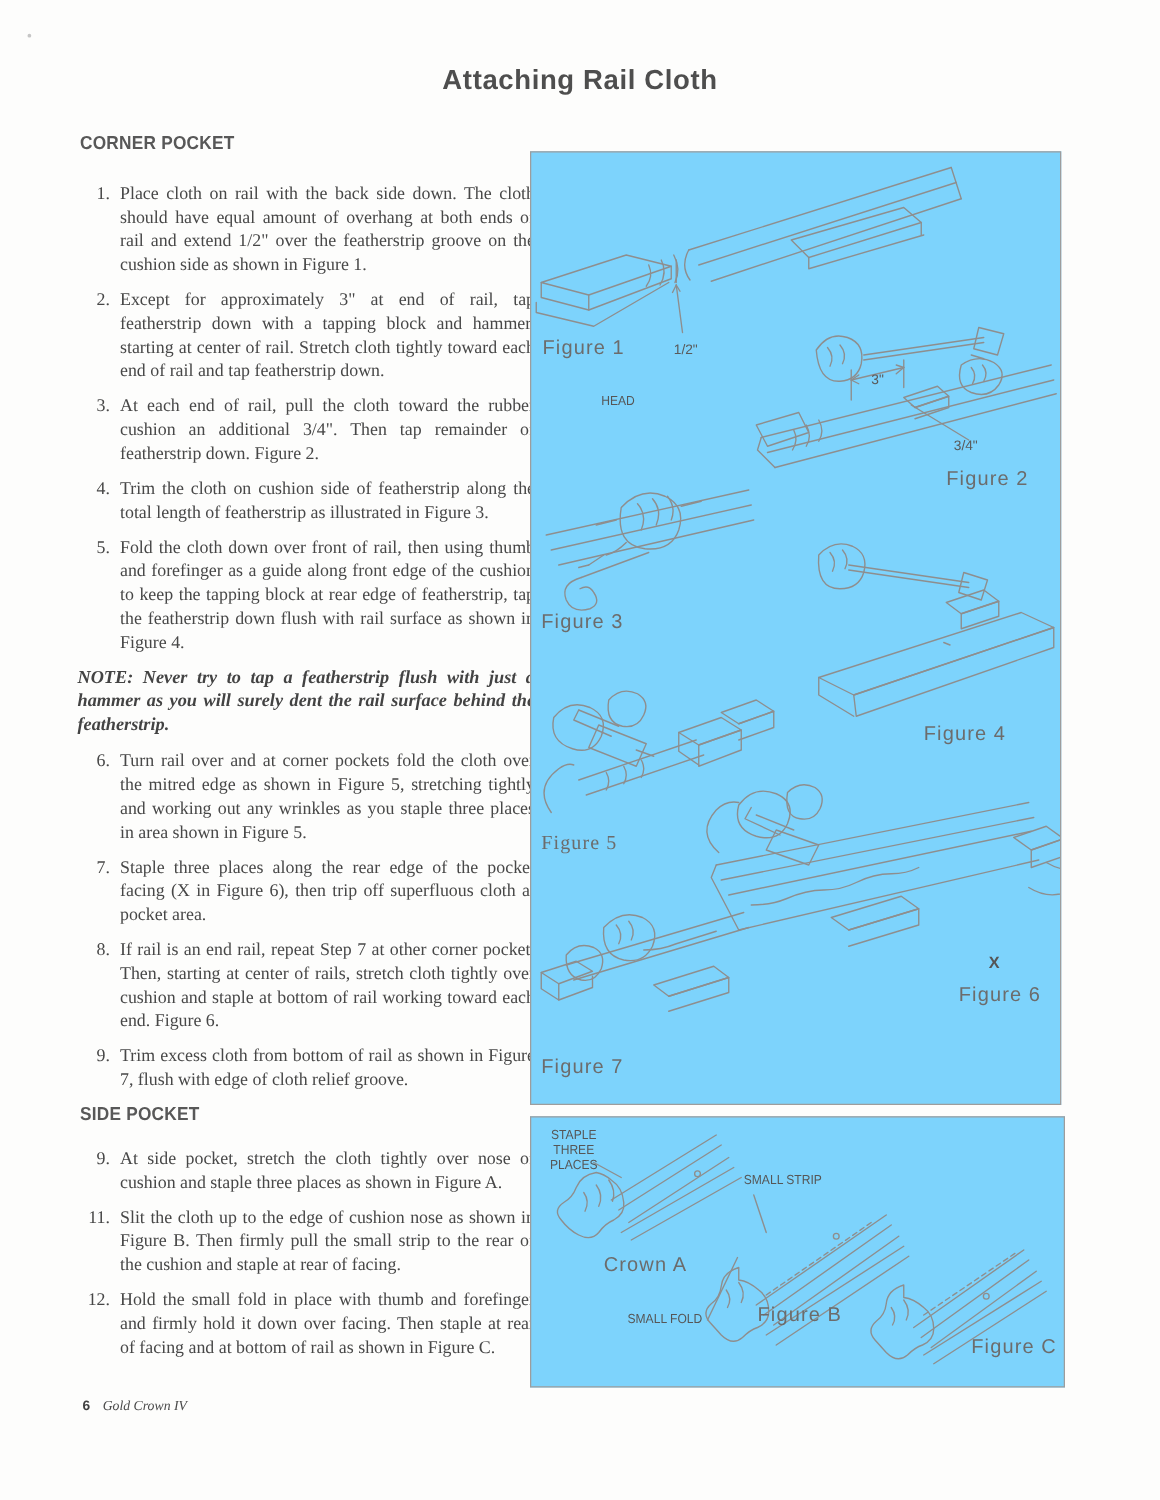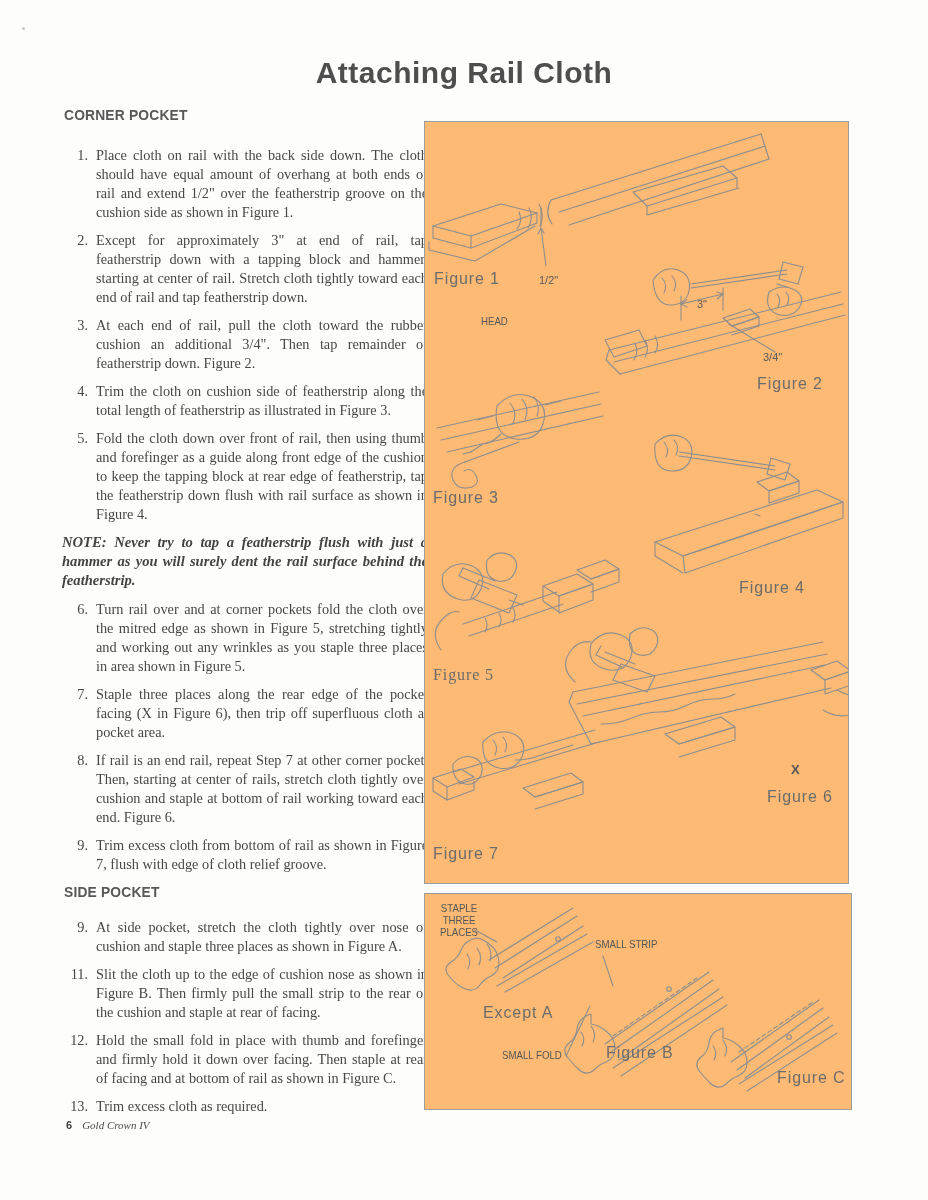--- a/index.html
+++ b/index.html
@@ -1,36 +1,36 @@
 <!DOCTYPE html>
 <html><head>
 <meta charset="utf-8">
 <style>
   html,body{margin:0;padding:0;background:#e8e8e8;}
   .page{position:relative;width:928px;height:1200px;background:#fdfdfc;overflow:hidden;
         font-family:"Liberation Serif",serif;color:#4a4a4a;}
   .speck{position:absolute;width:3px;height:3px;background:#c6c6c6;border-radius:50%;}
 
   .title{position:absolute;top:36px;left:4px;width:920px;text-align:center;
-         font-family:"Liberation Sans",sans-serif;font-weight:bold;font-size:30px;
+         font-family:"Liberation Sans",sans-serif;font-weight:bold;font-size:22px;
          letter-spacing:.5px;color:#4e4e4e;}
 
   .left-col{position:absolute;left:62px;top:106px;width:366px;}
   .section-heading{font-family:"Liberation Sans",sans-serif;font-weight:700;font-size:15px;
          color:#585858;letter-spacing:.2px;transform:scaleX(.92);transform-origin:left center;
          margin:0 0 23px 2px;}
   .section-heading.second{margin-top:4px;margin-bottom:18px;}
   .step{position:relative;padding-left:34px;margin:0 0 9px 0;font-size:14.3px;
         line-height:19px;text-align:justify;color:#474747;}
   .step .num{position:absolute;left:0;top:0;width:26px;text-align:right;}
   .note{margin:0 0 10px 0;font-size:14.6px;line-height:19px;text-align:justify;
         font-style:italic;font-weight:600;color:#434343;}
   .note .note-label{font-weight:700;}
 
-  .fig-box{position:absolute;border:1px solid #9d9d9d;background:#fdba74;}
+  .fig-box{position:absolute;border:1px solid #9d9d9d;background:#7dd3fc;}
   .fig-box1{left:424px;top:121px;width:423px;height:761px;}
   .fig-box2{left:424px;top:893px;width:426px;height:215px;}
   .art{position:absolute;left:0;top:0;pointer-events:none;}
   .art path,.art line,.art circle{fill:none;stroke:#8e8e8e;stroke-width:1.1;
         stroke-linecap:round;stroke-linejoin:round;}
   .art .dash{stroke-dasharray:4 3;}
   .fig-caption{position:absolute;font-family:"Liberation Sans",sans-serif;font-size:16px;
         letter-spacing:.9px;color:#6c6c6c;white-space:nowrap;}
   .dim-label{position:absolute;font-family:"Liberation Sans",sans-serif;font-size:11px;
         color:#5a5a5a;white-space:nowrap;}
@@ -102,24 +102,20 @@
       <span class="num">9.</span>
       <span>At side pocket, stretch the cloth tightly over nose of cushion and staple three places as shown in Figure A.</span>
     </div>
     <div class="step">
       <span class="num">11.</span>
       <span>Slit the cloth up to the edge of cushion nose as shown in Figure B. Then firmly pull the small strip to the rear of the cushion and staple at rear of facing.</span>
     </div>
     <div class="step">
       <span class="num">12.</span>
       <span>Hold the small fold in place with thumb and forefinger and firmly hold it down over facing. Then staple at rear of facing and at bottom of rail as shown in Figure C.</span>
-    </div>
-    <div class="step">
-      <span class="num">13.</span>
-      <span>Trim excess cloth as required.</span>
     </div>
   </div>
 
   <div class="fig-box fig-box1">
     <svg class="art" width="423" height="761" viewBox="0 0 423 761">
       <g>
         <path d="M336,12 L126,78"></path>
           <path d="M340,24 L134,90"></path>
           <path d="M344,37 L144,103"></path>
         <path d="M336,12 L344,37"></path>
@@ -307,21 +303,21 @@
           <path d="M322,197 L412,139"></path>
         <path class="dash" d="M314,158 L388,108"></path>
         <path d="M298,134 q-13,4 -14,15 q-1,9 -8,14 q-8,7 -1,15 l9,10 q9,9 17,2 q6,-6 12,-8 q9,-4 9,-13 q0,-11 -8,-17 q-8,-7 -16,-8 z"></path>
         <path d="M288,152 q5,7 1,14"></path>
           <path d="M298,146 q6,8 2,16"></path>
         <circle cx="364" cy="143" r="2.3"></circle>
       </g>
     </svg>
 
     <div class="small-label wrap" style="left:11px;top:8px;">STAPLE THREE PLACES</div>
-    <div class="fig-caption" style="left:58px;top:110px;">Except A</div>
+    <div class="fig-caption" style="left:58px;top:110px;">Crown A</div>
     <div class="small-label" style="left:170px;top:44px;">SMALL STRIP</div>
     <div class="small-label" style="left:77px;top:155px;">SMALL FOLD</div>
     <div class="fig-caption" style="left:181px;top:150px;text-align:center;">Figure B</div>
     <div class="fig-caption" style="left:352px;top:175px;">Figure C</div>
   </div>
 
   <div class="footer">
     <span class="page-num">6</span><span class="manual-title">Gold Crown IV</span>
   </div>
 </div>

